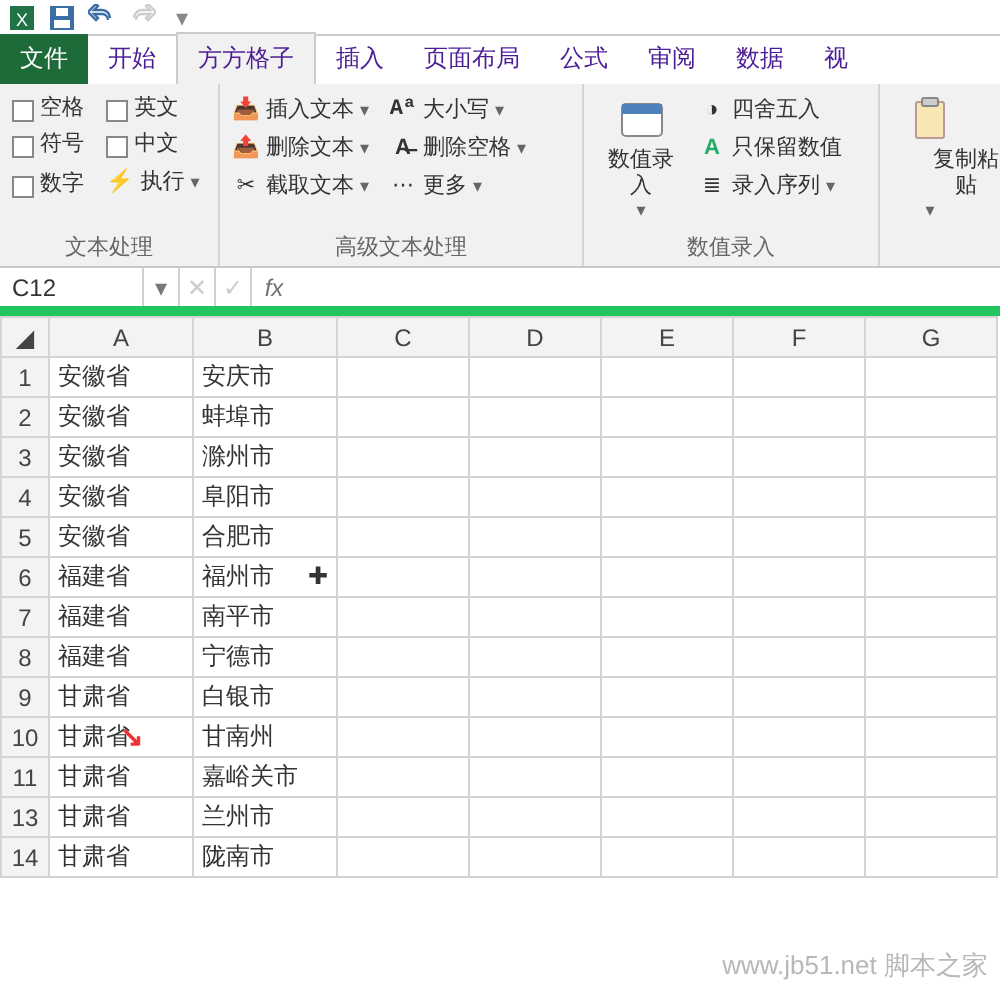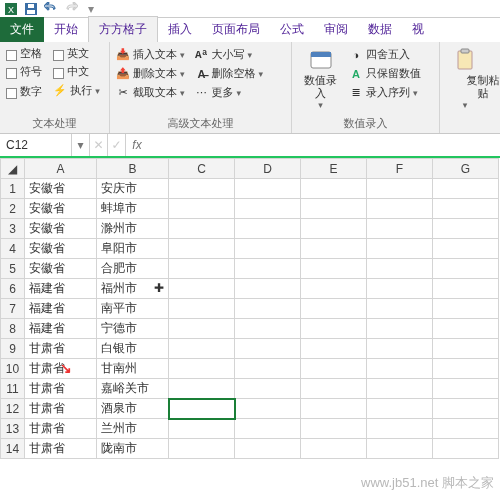--- a/index.html
+++ b/index.html
@@ -15,21 +15,21 @@
 .group-label{text-align:center;font-size:11px;color:#666;padding-top:2px;}
 .chk-grid{display:grid;grid-template-columns:auto auto;gap:3px 8px;}
 .chk{display:flex;align-items:flex-end;gap:3px;font-size:11px;white-space:nowrap;}
 .chk .box{width:11px;height:11px;border:1px solid #888;background:#fff;}
 .btn-row{display:flex;align-items:center;gap:3px;font-size:11px;white-space:nowrap;padding:1px 0;}
 .btn-row .ico{width:14px;height:14px;display:inline-flex;align-items:center;justify-content:center;}
 .dd{font-size:9px;color:#666;}
 .vstack{display:flex;flex-direction:column;gap:2px;}
 .bigbtn{display:flex;flex-direction:column;align-items:center;justify-content:center;padding:2px 6px;font-size:11px;text-align:center;line-height:1.2;}
 .bigbtn .bico{width:24px;height:24px;margin-bottom:2px;}
-.namebox{height:24px;display:flex;align-items:center;border-bottom:2px solid #22c55e;background:#fff;}
+.namebox{height:24px;display:flex;align-items:center;border-bottom:5px solid #22c55e;background:#fff;}
 .namebox .nm{width:72px;padding:0 6px;border-right:1px solid #d0d0d0;font-size:12px;height:100%;display:flex;align-items:center;}
 .namebox .ctl{width:18px;text-align:center;color:#777;border-right:1px solid #d0d0d0;height:100%;display:flex;align-items:center;justify-content:center;}
 .namebox .fx{width:22px;text-align:center;color:#737373;font-style:italic;height:100%;display:flex;align-items:center;justify-content:center;}
 .namebox .fml{flex:1;padding:0 4px;}
 .sheet{position:relative;}
 table{border-collapse:collapse;table-layout:fixed;}
 th,td{border:1px solid #d4d4d4;font-size:12px;height:20px;padding:0 4px;text-align:left;background:#fff;overflow:hidden;white-space:nowrap;}
 th{background:#f3f3f3;color:#444;font-weight:normal;text-align:center;}
 th.rowh{width:24px;text-align:center;}
 .col-a{width:72px;}
@@ -331,30 +331,20 @@
           <th class="rowh">11</th>
           <td>甘肃省</td>
           <td>嘉峪关市</td>
           <td></td>
           <td></td>
           <td></td>
           <td></td>
           <td></td>
         </tr>
         <tr>
-          <th class="rowh">12</th>
-          <td>甘肃省</td>
-          <td>酒泉市</td>
-          <td class="sel"></td>
-          <td></td>
-          <td></td>
-          <td></td>
-          <td></td>
-        </tr>
-        <tr>
           <th class="rowh">13</th>
           <td>甘肃省</td>
           <td>兰州市</td>
           <td></td>
           <td></td>
           <td></td>
           <td></td>
           <td></td>
         </tr>
         <tr>

